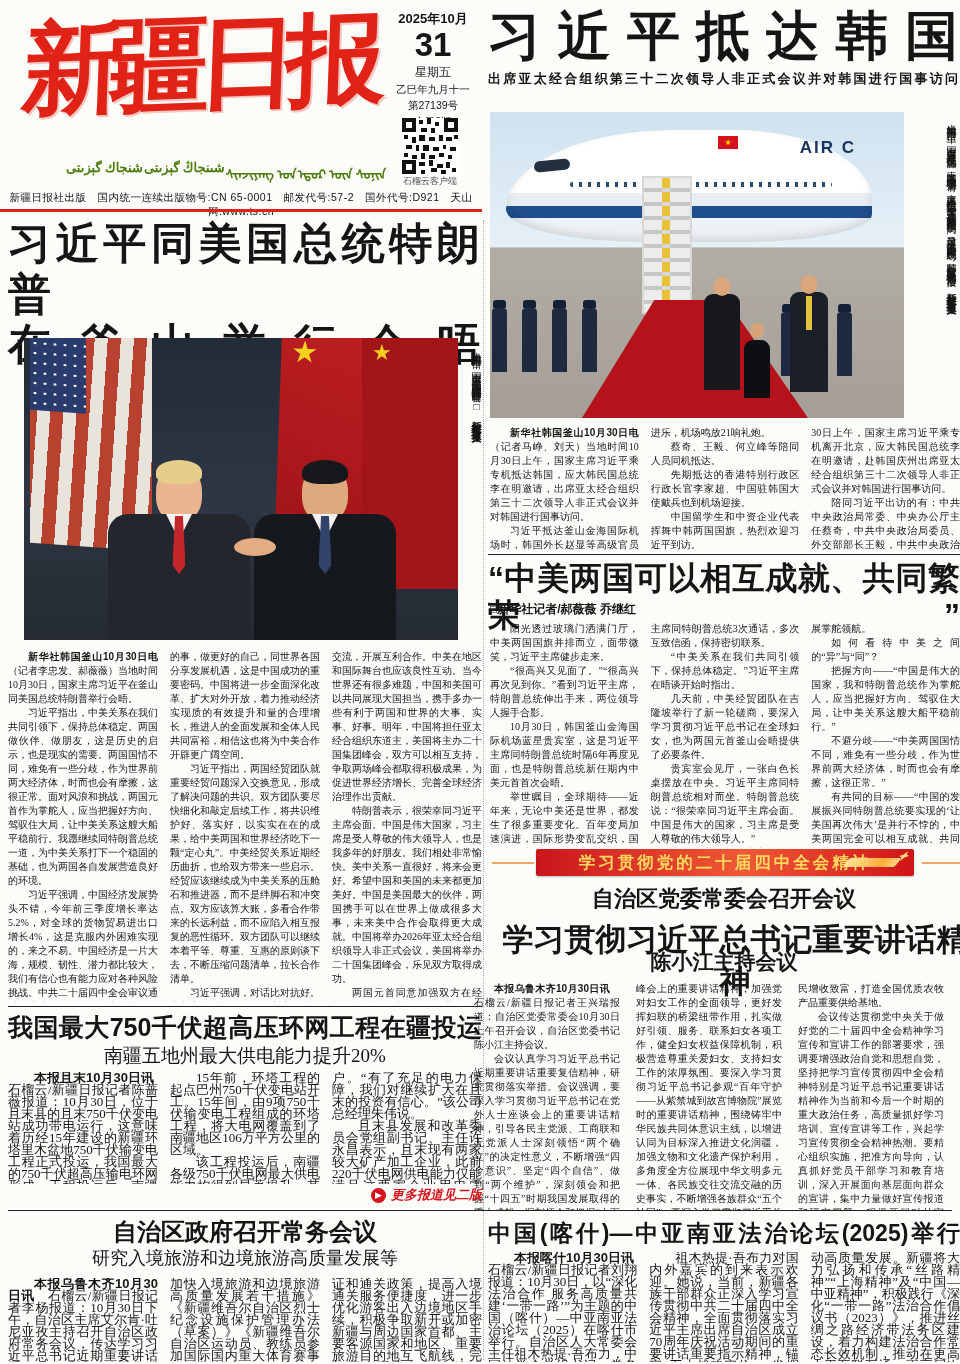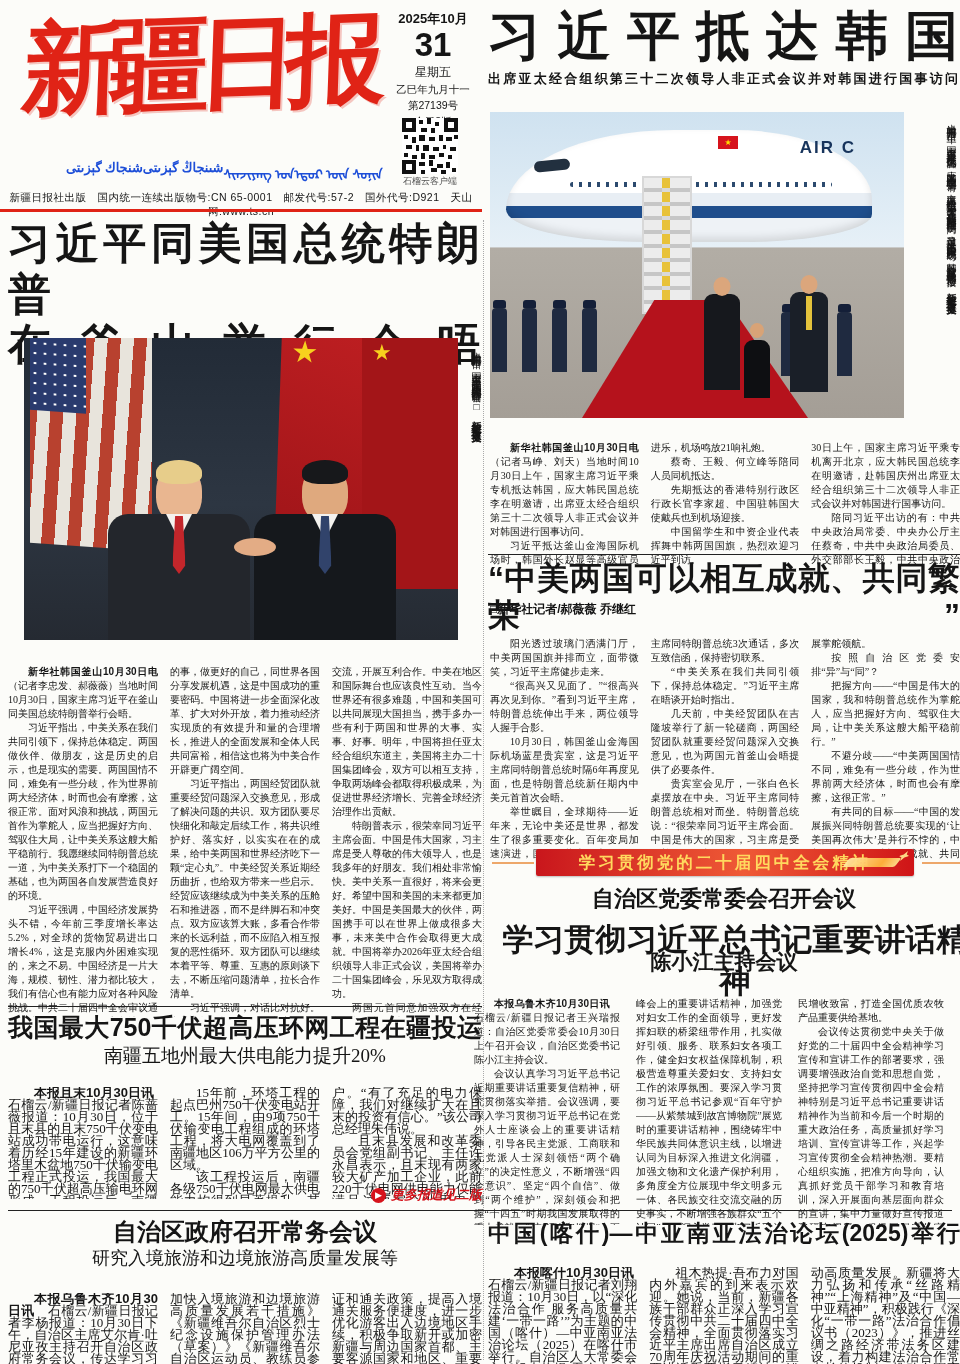--- a/index.html
+++ b/index.html
@@ -4,22 +4,22 @@
 <style>
   html,body{margin:0;padding:0;background:#e8e8e4;}
   #page{position:relative;width:960px;height:1364px;background:#fcfcf9;margin:0 auto;
         font-family:"Liberation Serif","DejaVu Serif",serif;color:#151515;overflow:hidden;}
   .abs{position:absolute;}
   .hei{font-family:"Liberation Sans","DejaVu Sans",sans-serif;}
   
   .mh-title{left:22px;top:2px;width:370px;font-size:100px;line-height:1.25;font-weight:900;
             color:#e02316;letter-spacing:-12px;transform:rotate(-2deg) skewX(-4deg);
             font-family:"Liberation Serif",serif;text-shadow:2px 2px 0 rgba(224,35,22,.25);}
-  .mh-scripts{left:66px;top:160px;width:320px;display:flex;
-              color:#1d4ed8;font-size:13px;font-weight:bold;}
+  .mh-scripts{left:66px;top:160px;width:320px;display:flex;justify-content:space-between;
+              color:#4d7c0f;font-size:13px;font-weight:bold;}
   .mh-date{left:388px;top:10px;width:90px;text-align:center;}
   .mh-date .d1{font-size:13px;font-weight:bold;}
   .mh-date .d2{font-size:33px;font-weight:900;line-height:1.05;}
   .mh-date .d3{font-size:12px;margin-top:1px;}
   .mh-date .d4,.mh-date .d5,.mh-date .d6{font-size:10.5px;margin-top:2px;}
   .mh-qr{left:402px;top:118px;width:56px;height:56px;}
   .mh-qrcap{left:392px;top:175px;width:76px;text-align:center;font-size:9px;color:#555;}
   .publisher{left:2px;top:191px;width:478px;font-size:10.5px;text-align:center;letter-spacing:.5px;}
   .red-rule{left:0;top:209px;width:482px;height:3px;background:#e02316;}
   .vdivider{left:483px;top:220px;height:1140px;border-left:1px dotted #aaa;}
@@ -28,21 +28,21 @@
          text-align:justify;text-align-last:justify;}
   .kr-sub{left:488px;top:70px;width:470px;font-size:13px;font-weight:900;
           text-align:justify;text-align-last:justify;}
   .sum-h{left:8px;top:218px;width:472px;font-size:43px;font-weight:900;line-height:1.18;
          text-align:justify;text-align-last:justify;}
   .pro-rule{left:488px;top:554px;width:472px;height:1px;background:#222;}
   .pro-h{left:488px;top:560px;width:472px;font-size:32px;font-weight:900;line-height:1.15;
          text-align:justify;text-align-last:justify;}
   .pro-by{left:490px;top:601px;width:470px;font-size:12px;font-weight:bold;}
   
-  .cols{display:flex;gap:12px;margin-top:15px;}
+  .cols{display:flex;gap:12px;}
   .col{flex:1 1 0;overflow:hidden;text-align:justify;}
   .bodytext{font-size:10px;line-height:14px;}
   .small{font-size:13px;line-height:12px;}
   .para{margin:0;text-indent:2em;text-align:justify;}
   .para.noind{text-indent:0;}
   .dl{font-weight:bold;font-family:"Liberation Sans",sans-serif;}
   #arrival-cols{left:490px;top:426px;width:470px;height:126px;}
   #pro-cols{left:490px;top:622px;width:470px;height:226px;}
   #party-cols{left:474px;top:982px;width:470px;height:228px;gap:16px;}
   #summit-cols{left:8px;top:650px;width:474px;height:352px;}
@@ -275,29 +275,29 @@
           <p class="para">阳光透过玻璃门洒满门厅，中美两国国旗并排而立，面带微笑，习近平主席健步走来。</p>
           <p class="para">“很高兴又见面了。”“很高兴再次见到你。”看到习近平主席，特朗普总统伸出手来，两位领导人握手合影。</p>
           <p class="para">10月30日，韩国釜山金海国际机场蓝星贵宾室，这是习近平主席同特朗普总统时隔6年再度见面，也是特朗普总统新任期内中美元首首次会晤。</p>
           <p class="para">举世瞩目，全球期待——近年来，无论中美还是世界，都发生了很多重要变化。百年变局加速演进，国际形势变乱交织，国际社会比以往任何时候都更需要一个稳定的中美关系。</p>
         </div>
     </div>
     <div class="col">
       <p class="para noind">主席同特朗普总统3次通话，多次互致信函，保持密切联系。</p>
       <div>
           <p class="para">“中美关系在我们共同引领下，保持总体稳定。”习近平主席在晤谈开始时指出。</p>
-          <p class="para">几天前，中美经贸团队在吉隆坡举行了新一轮磋商，两国经贸团队就重要经贸问题深入交换意见，也为两国元首釜山会晤提供了必要条件。</p>
+          <p class="para">几天前，中美经贸团队在吉隆坡举行了新一轮磋商，要深入学习贯彻习近平总书记在全球妇女，也为两国元首釜山会晤提供了必要条件。</p>
           <p class="para">贵宾室会见厅，一张白色长桌摆放在中央。习近平主席同特朗普总统相对而坐。特朗普总统说：“很荣幸同习近平主席会面。中国是伟大的国家，习主席是受人尊敬的伟大领导人。”</p>
           <p class="para">半个多世纪前，中美领导人以跨越太平洋的握手打破坚冰。今天，中美两国元首就事关中美关系的战略性、长远性问题以及共同关心的重大问题深入沟通，习近平主席以世界级领导人的视野和胸怀，为中美关系未来发</p>
         </div>
     </div>
     <div class="col">
       <p class="para noind">展掌舵领航。</p>
       <div>
-          <p class="para">按照自治区党委安排“异”与“同”？</p>
+          <p class="para">如何看待中美之间的“异”与“同”？</p>
           <p class="para">把握方向——“中国是伟大的国家，我和特朗普总统作为掌舵人，应当把握好方向、驾驭住大局，让中美关系这艘大船平稳前行。”</p>
           <p class="para">不避分歧——“中美两国国情不同，难免有一些分歧，作为世界前两大经济体，时而也会有摩擦，这很正常。”</p>
           <p class="para">有共同的目标——“中国的发展振兴同特朗普总统要实现的‘让美国再次伟大’是并行不悖的，中美两国完全可以相互成就、共同繁荣。”</p>
         </div>
     </div>
   </div>
 
   <div class="abs banner-line" style="left:492px;"></div>
   <div class="abs banner-line" style="left:922px;"></div>
   <div class="abs banner hei">

